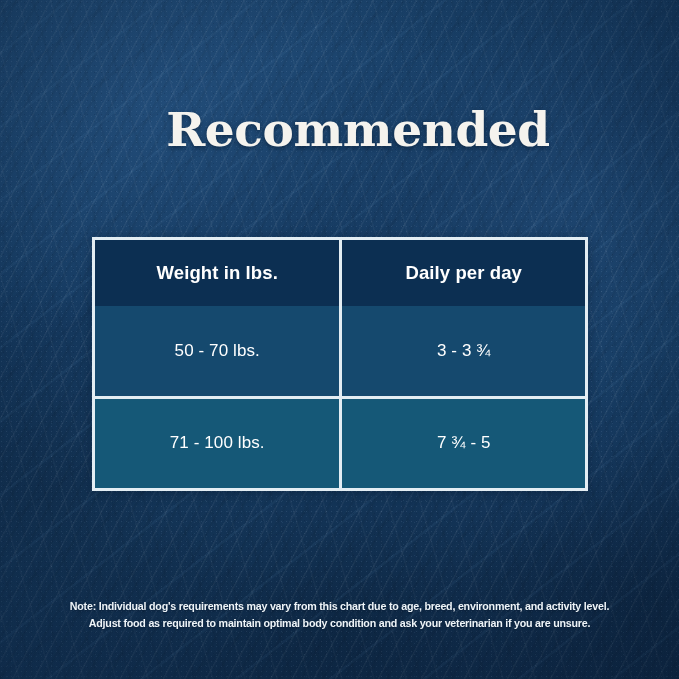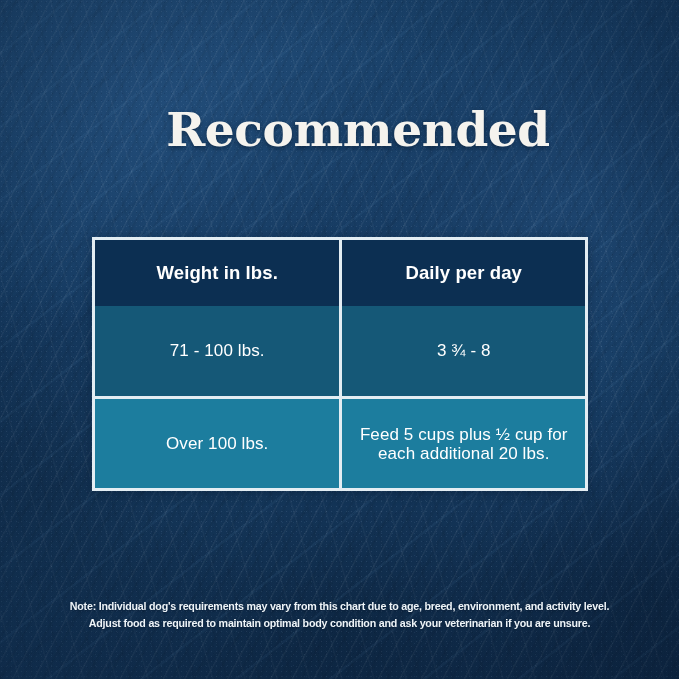--- a/index.html
+++ b/index.html
@@ -217,30 +217,27 @@
           <col class="col-weight">
           <col class="col-cups">
         </colgroup>
         <thead>
           <tr class="row-head">
             <th>Weight in lbs.</th>
             <th>Daily per day</th>
           </tr>
         </thead>
         <tbody>
+          <tr class="row-1">
+            <td>50 - 70 lbs.</td>
+            <td>3 - 3 ¾</td>
+          </tr>
           <tr class="row-2">
             <td>71 - 100 lbs.</td>
-            <td>3 ¾ - 8</td>
-          </tr>
-          <tr class="row-3">
-            <td>Over 100 lbs.</td>
-            <td class="cell-note">
-              <span class="nl">Feed 5 cups plus ½ cup for</span>
-              <span class="nl">each additional 20 lbs.</span>
-            </td>
+            <td>7 ¾ - 5</td>
           </tr>
         </tbody>
       </table>
     </div>
 
     <div class="footnote">
       <span class="nl">Note: Individual dog's requirements may vary from this chart due to age, breed, environment, and activity level.</span>
       <span class="nl">Adjust food as required to maintain optimal body condition and ask your veterinarian if you are unsure.</span>
     </div>
 

